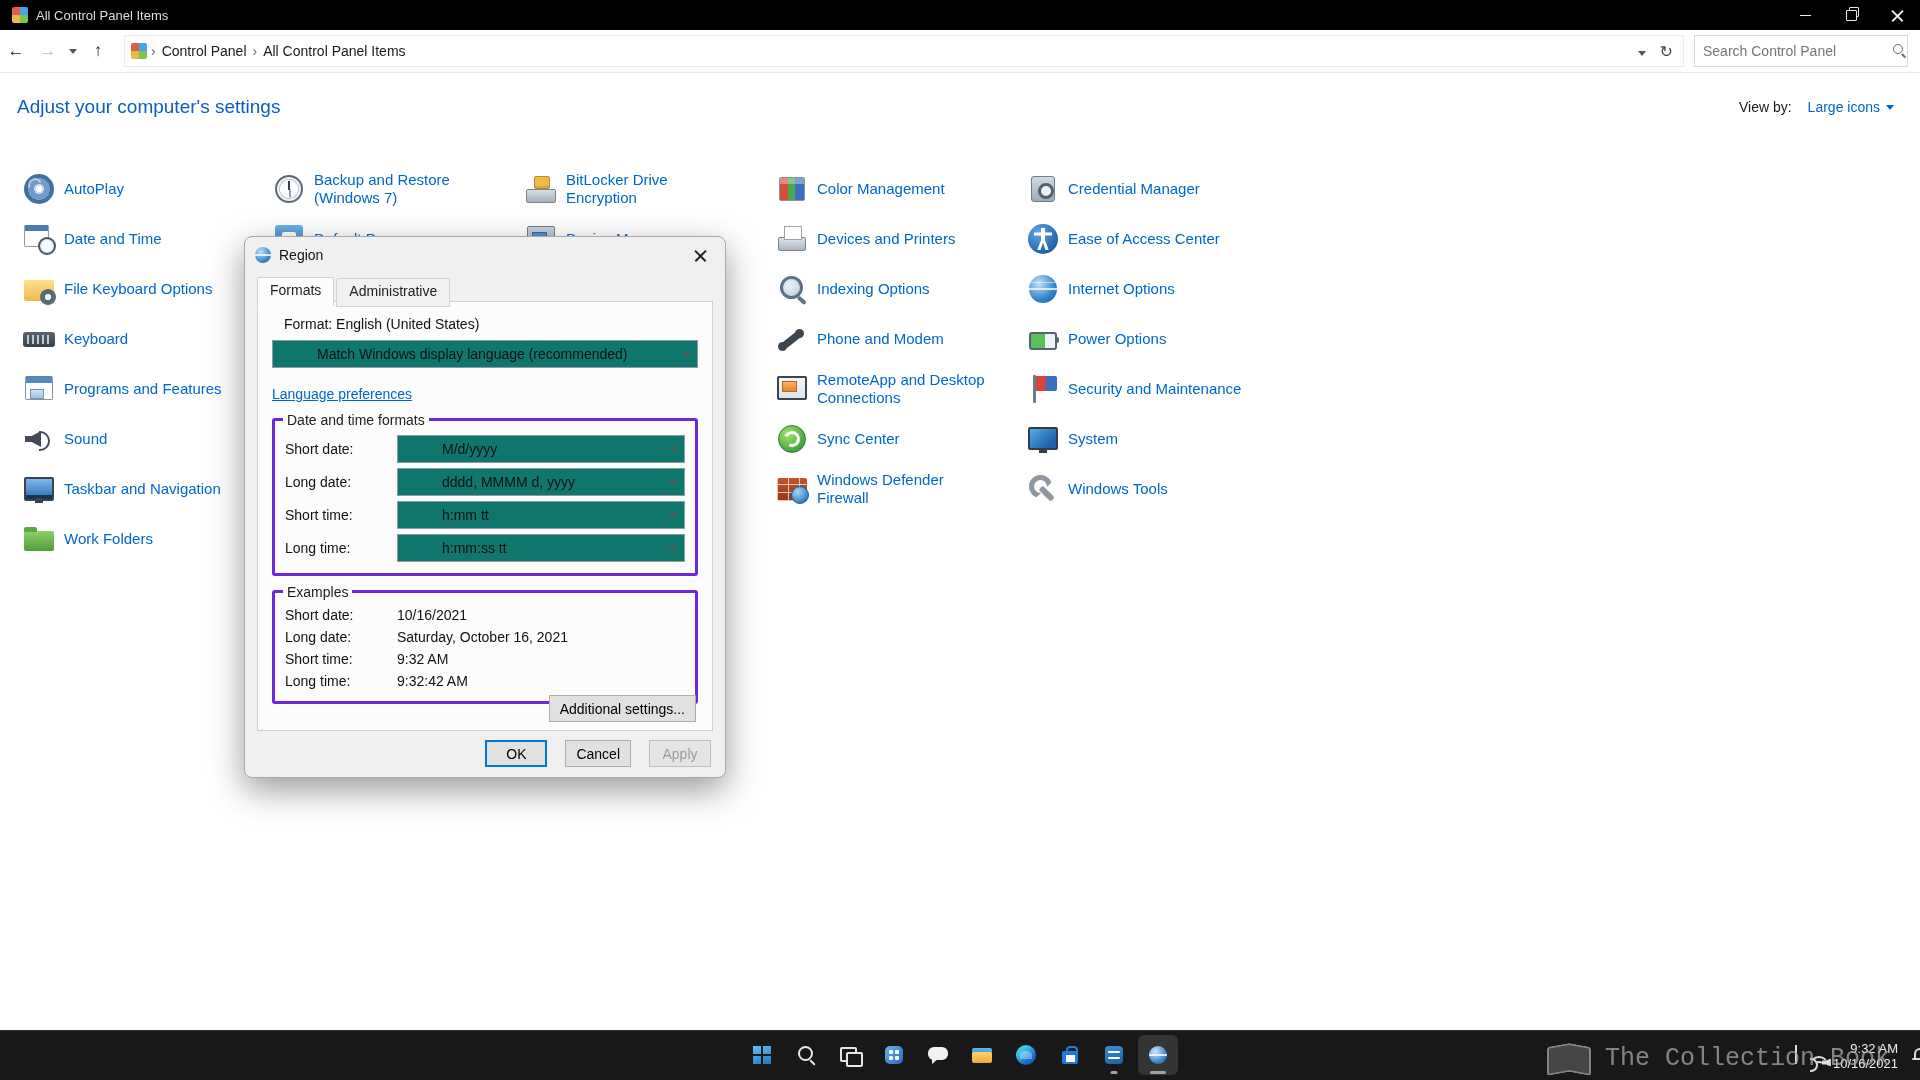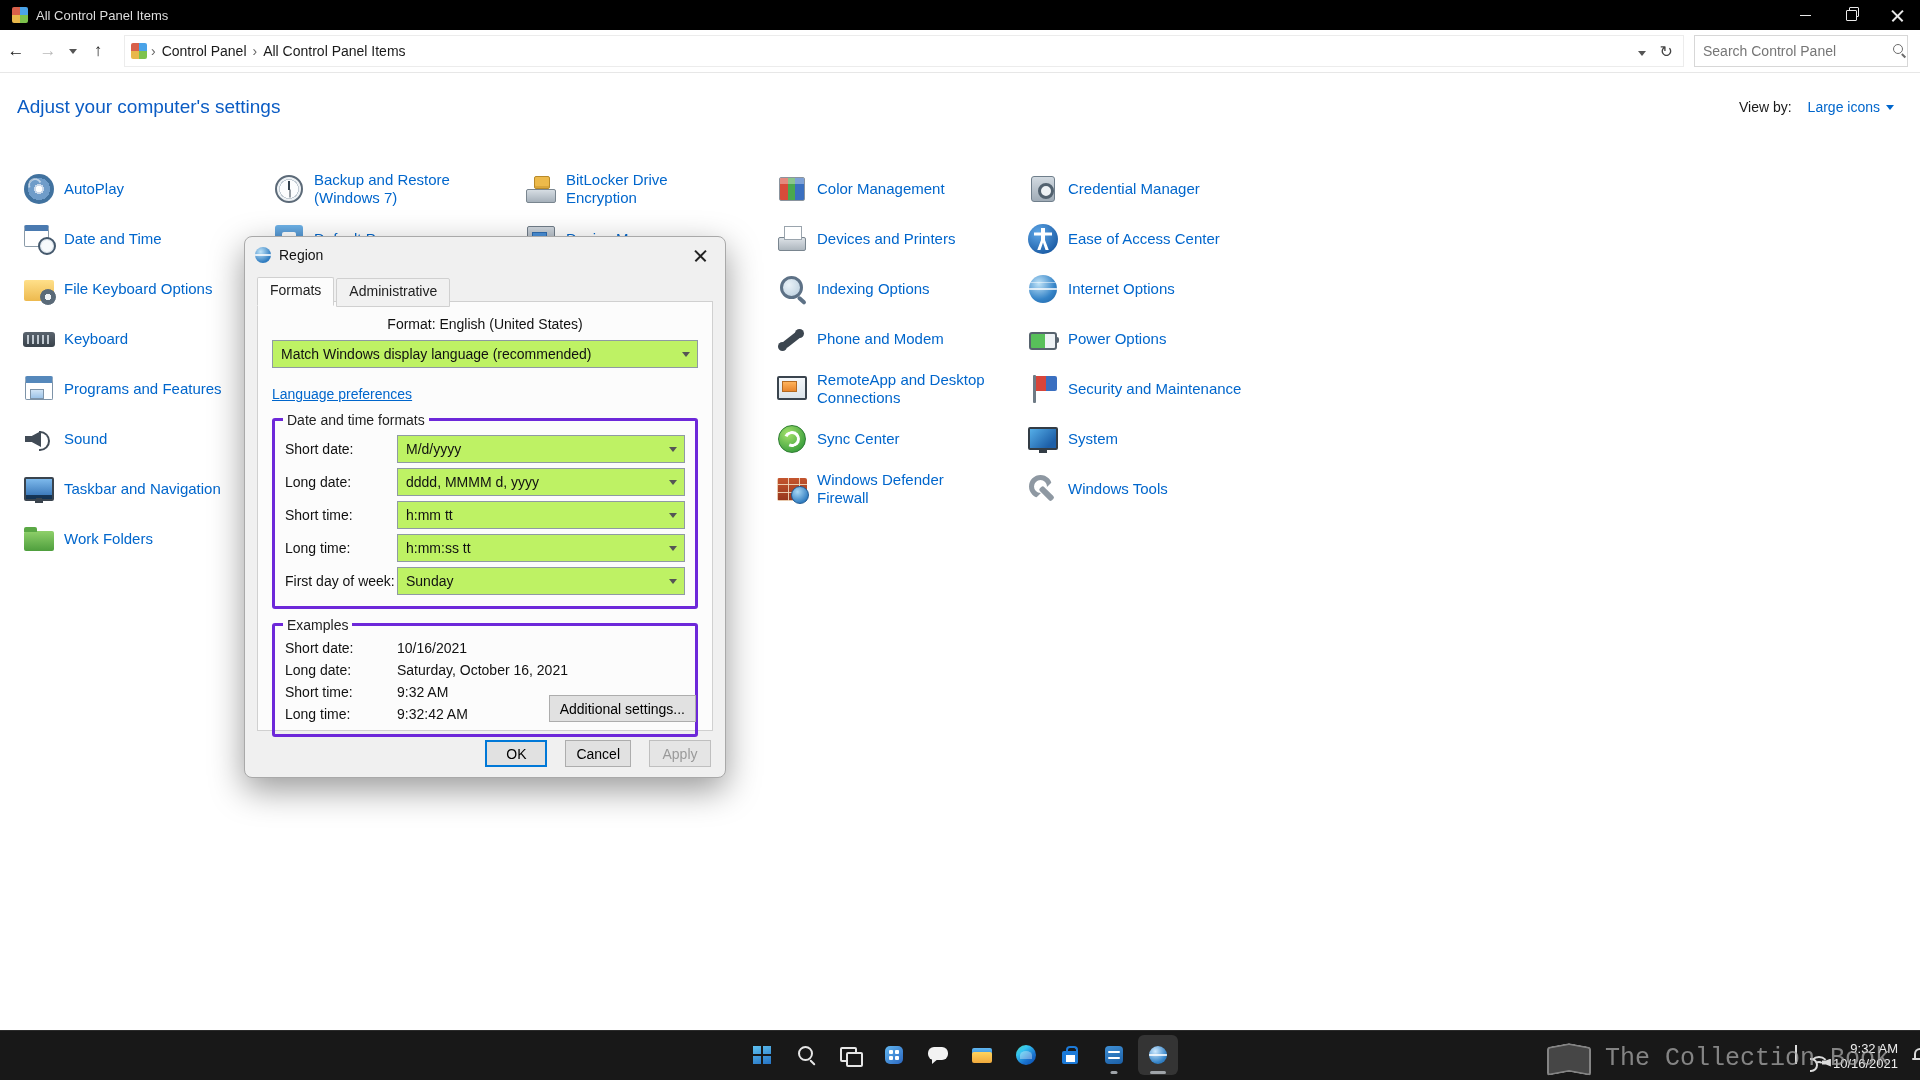--- a/index.html
+++ b/index.html
@@ -114,22 +114,22 @@
   .dlg-globe::after{content:"";position:absolute;inset:0;border-radius:50%;background:linear-gradient(transparent 42%,rgba(255,255,255,.8) 42% 55%,transparent 55%);}
   .dlg-title{margin-left:8px;font-size:14px;}
   .dlg-close{margin-left:auto;width:42px;height:28px;display:flex;align-items:center;justify-content:center;border-radius:0 8px 0 0;}
   .dlg-x{position:relative;width:13px;height:13px;}
   .dlg-x::before,.dlg-x::after{content:"";position:absolute;left:-1px;top:6px;width:15px;height:1.5px;background:#222;}
   .dlg-x::before{transform:rotate(45deg);} .dlg-x::after{transform:rotate(-45deg);}
   .dlg-tabs{position:relative;display:flex;padding:6px 12px 0;z-index:2;}
   .dlg-tab{font-size:14px;padding:4px 12px 5px;border:1px solid #d0d0d0;background:#f1f1f1;margin-right:2px;border-radius:2px 2px 0 0;position:relative;top:1px;color:#222;}
   .dlg-tab.active{background:#fcfcfc;border-bottom-color:#fcfcfc;top:0;padding-bottom:7px;z-index:3;}
   .dlg-page{position:absolute;left:12px;right:12px;top:64px;bottom:46px;border:1px solid #d0d0d0;background:#fcfcfc;padding:12px 14px;}
-  .fmt-caption{font-size:14px;margin:2px 12px 8px;text-align:center;}
-  .combo{height:26px;background:#bef264;border:1px solid #8f9aa3;display:flex;align-items:center;position:relative;}
+  .fmt-caption{font-size:14px;margin:2px 12px 8px;}
+  .combo{height:26px;background:#0f766e;border:1px solid #8f9aa3;display:flex;align-items:center;position:relative;padding-left:36px;}
   .combo-text{padding:0 26px 0 8px;font-size:14px;white-space:nowrap;overflow:hidden;}
   .combo-btn{position:absolute;right:1px;top:1px;bottom:1px;width:20px;display:flex;align-items:center;justify-content:center;}
   .dlg-link{display:inline-block;margin:18px 0 2px;color:#0066cc;text-decoration:underline;font-size:14px;cursor:pointer;}
   .groupbox{position:relative;border:3px solid #6d28d9;border-radius:3px;margin-top:14px;padding:14px 10px 6px;}
   .gb-title{position:absolute;top:-9px;left:8px;background:#fcfcfc;padding:0 4px;font-size:14px;color:#222;}
   .fmt-row{display:flex;align-items:center;margin-bottom:5px;}
   .fmt-label{width:112px;font-size:14px;flex:none;}
   .fmt-row .combo{flex:1;}
   .ex-row{display:flex;margin-bottom:6px;font-size:14px;}
   .ex-label{width:112px;flex:none;}
@@ -449,29 +449,20 @@
             <div class="fmt-row">
               <span class="fmt-label">Long time:</span>
               <div class="combo">
                 <span class="combo-text">h:mm:ss tt</span>
                 <span class="combo-btn">
                   <span class="tri-down"></span>
                 </span>
               </div>
             </div>
 
-            <div class="fmt-row">
-              <span class="fmt-label">First day of week:</span>
-              <div class="combo">
-                <span class="combo-text">Sunday</span>
-                <span class="combo-btn">
-                  <span class="tri-down"></span>
-                </span>
-              </div>
-            </div>
           </div>
       </div>
 
       <div class="groupbox">
         <span class="gb-title">Examples</span>
         <div>
 
             <div class="ex-row">
               <span class="ex-label">Short date:</span>
               <span class="ex-value">10/16/2021</span>

